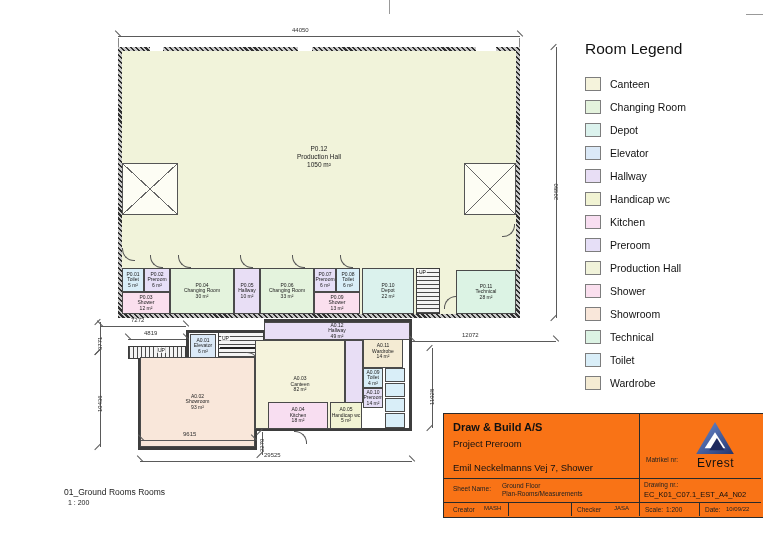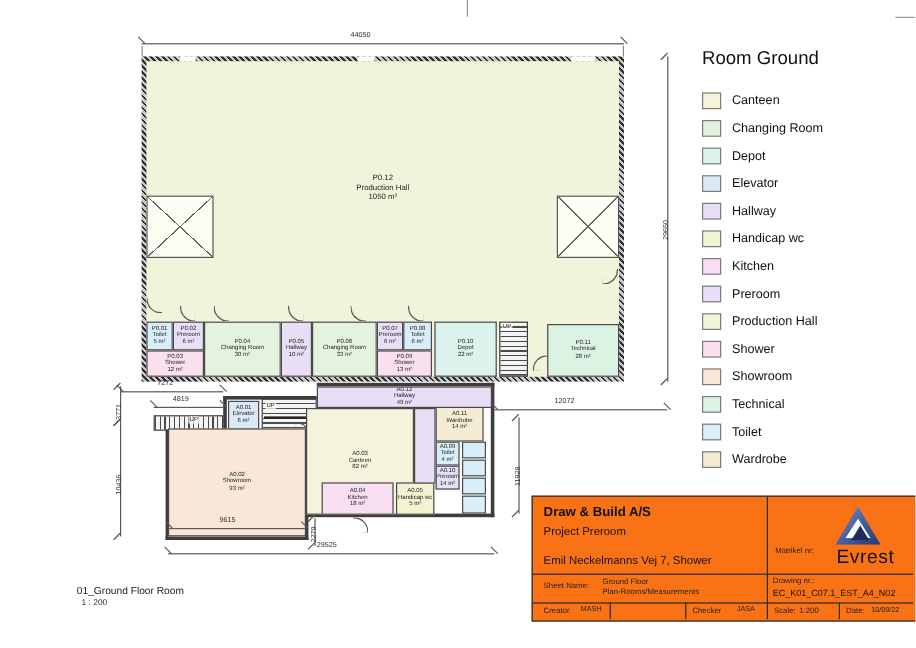--- a/index.html
+++ b/index.html
@@ -55,21 +55,21 @@
   .ftick{position:absolute;background:#999;}
   
   .tblock{position:absolute;left:443px;top:413px;width:374px;height:105px;box-sizing:border-box;
           border:1.5px solid #2a2a2a;background:#f97316;}
   .tb-line{position:absolute;background:#2a2a2a;}
   .tb-company{position:absolute;left:9px;top:7px;font-size:11px;font-weight:bold;color:#111;}
   .tb-proposal{position:absolute;left:9px;top:24px;font-size:9.5px;color:#111;}
   .tb-address{position:absolute;left:9px;top:48px;font-size:9.5px;color:#111;}
   .tb-matrikel{position:absolute;left:202px;top:42px;font-size:6.5px;color:#222;}
   .tb-logo{position:absolute;left:252px;top:8px;width:38px;height:32px;}
-  .tb-logotext{position:absolute;left:253px;top:42px;font-size:16px;letter-spacing:.5px;color:#111;}
+  .tb-logotext{position:absolute;left:253px;top:42px;font-size:12px;letter-spacing:.5px;color:#111;}
   .tb-small{position:absolute;font-size:6.5px;color:#222;}
   .tb-value{position:absolute;font-size:6px;color:#222;}
   .tb-drawingnr{position:absolute;left:200px;top:76px;font-size:7.5px;color:#111;text-align:center;}
 </style>
 </head>
 <body>
 
 <div id="canvas">
 
   <div class="ftick" style="left:389px;top:0;width:1px;height:14px"></div>
@@ -256,25 +256,25 @@
 
   <div class="dimh" style="left:141px;top:440px;width:113px"></div>
   <div class="dimlab" style="left:183px;top:431px">9615</div>
 
   <div class="dimv" style="left:262px;top:432px;height:23px"></div>
   <div class="dimlab rot" style="left:259px;top:452px">2279</div>
 
   <div class="dimh" style="left:140px;top:461px;width:272px"></div>
   <div class="dimlab" style="left:264px;top:452px">29525</div>
 
-  <div class="vtitle">01_Ground Floor Room</div>
+  <div class="vtitle">01_Ground Rooms Rooms</div>
   <div class="vscale">1 : 200</div>
 
   <div class="legend">
-    <div class="legend-title">Room Ground</div>
+    <div class="legend-title">Room Legend</div>
     <div>
         <div class="legend-item">
           <span class="swatch" style="background: rgb(245, 243, 220);"></span>
           <span class="legend-label">Canteen</span>
         </div>
         <div class="legend-item">
           <span class="swatch" style="background: rgb(228, 243, 221);"></span>
           <span class="legend-label">Changing Room</span>
         </div>
         <div class="legend-item">

